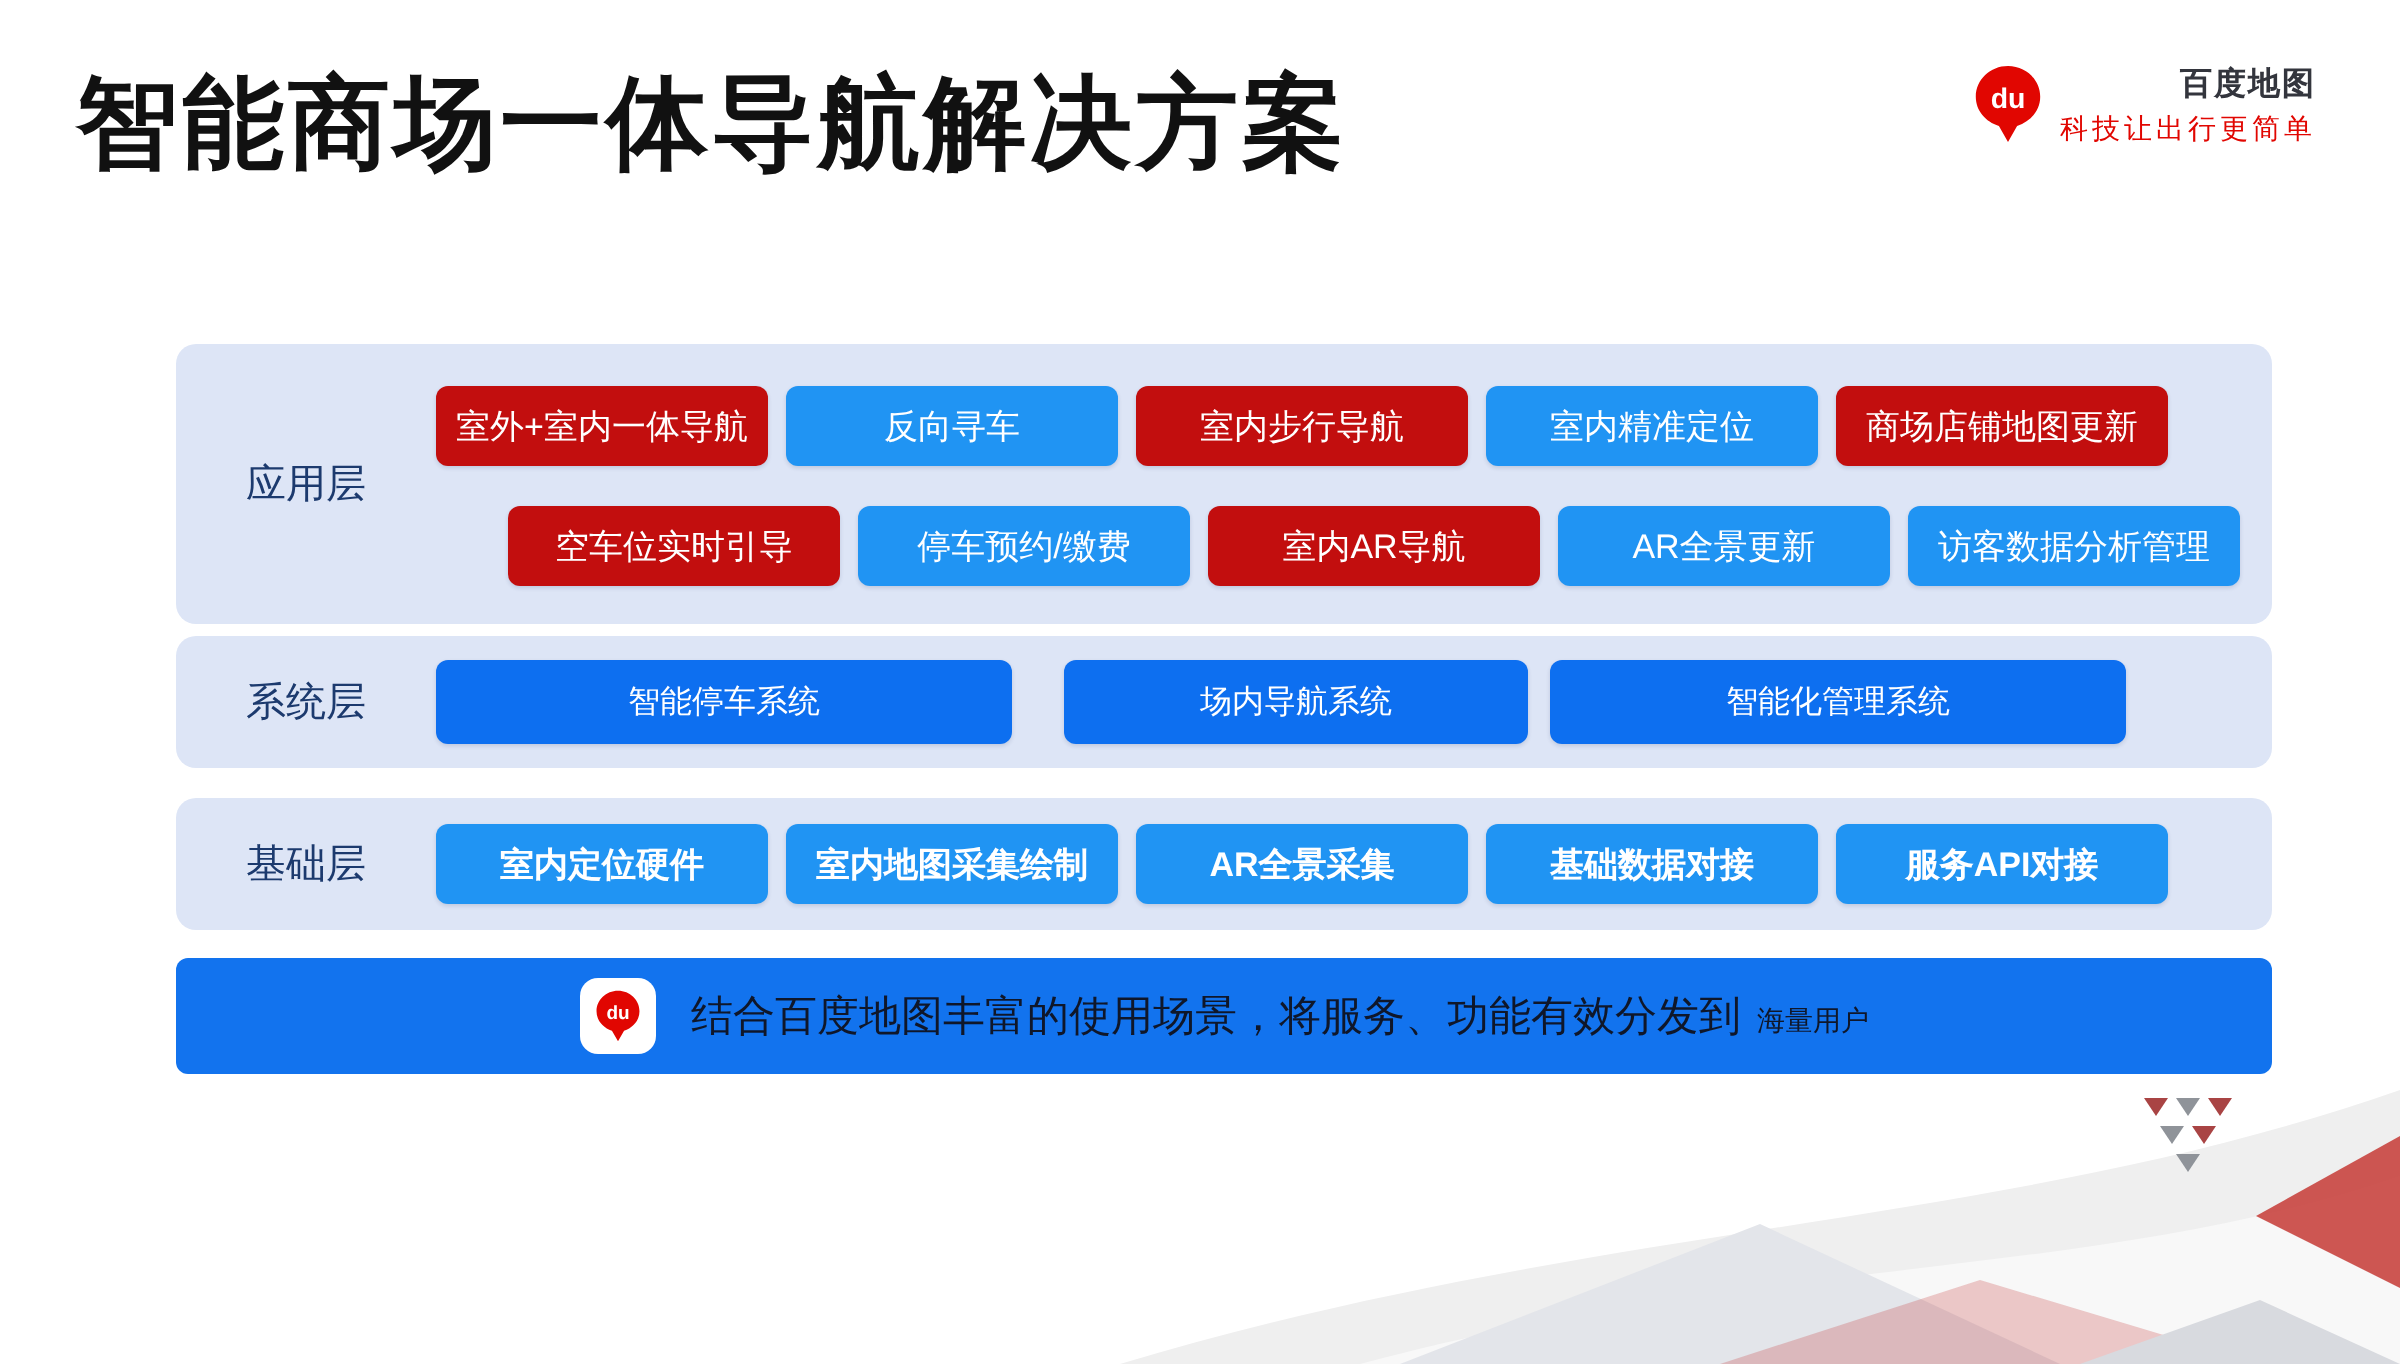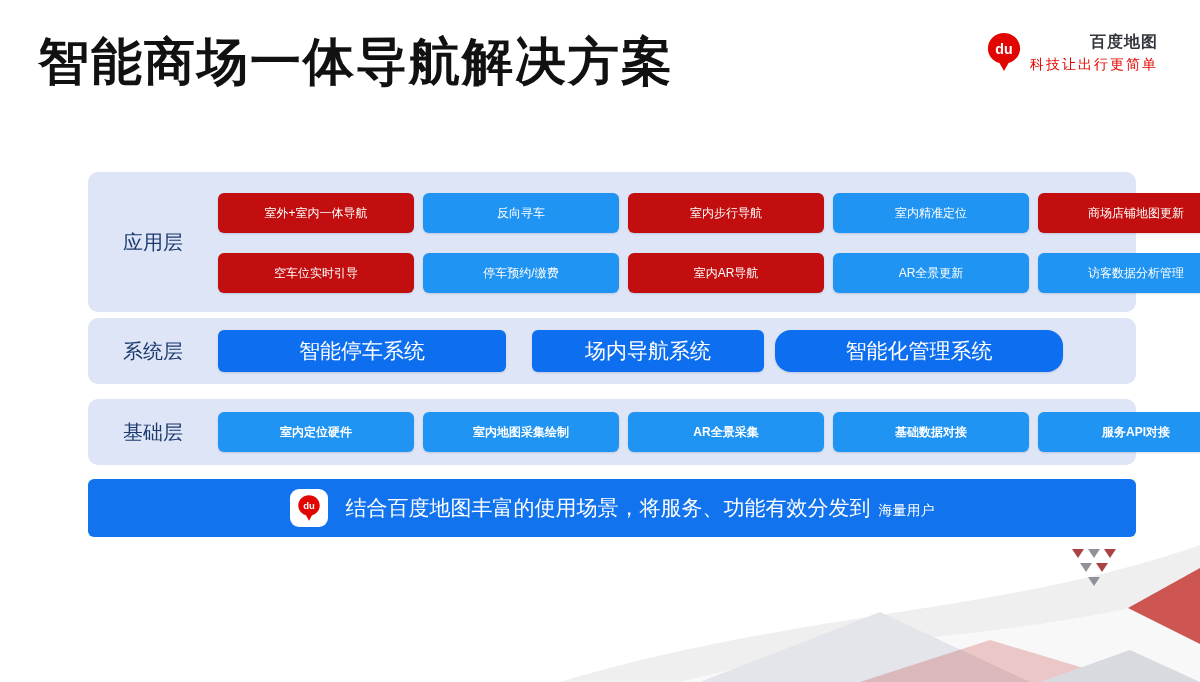--- a/index.html
+++ b/index.html
@@ -35,46 +35,46 @@
   }
   .band-app{top:172px;height:140px;}
   .band-sys{top:318px;height:66px;}
   .band-base{top:399px;height:66px;}
   .band-label{
     position:absolute;left:0;top:50%;transform:translateY(-50%);
     width:130px;text-align:center;font-size:20px;color:var(--label);
   }
   .row{position:absolute;left:130px;display:flex;gap:9px;}
   .band-app .row-1{top:21px;}
-  .band-app .row-2{top:81px;}
+  .band-app .row-2{top:81px;margin-left:36px;}
   .band-sys .row{top:12px;gap:0;}
   .band-base .row{top:13px;font-weight:bold;}
   .btn{
-    height:40px;width:196px;border-radius:6px;
+    height:40px;width:166px;border-radius:6px;
     display:flex;align-items:center;justify-content:center;
-    color:#fff;font-size:12px;white-space:nowrap;
+    color:#fff;font-size:17px;white-space:nowrap;
     box-shadow:0 1px 2px rgba(20,40,90,.15);
   }
   .btn.red{background:var(--red);}
   .btn.blue{background:var(--blue);}
-  .btn.deep{background:var(--deepblue);font-size:21px;height:42px;}
+  .btn.deep{background:var(--deepblue);font-size:16px;height:42px;}
   .btn.sys-1{width:288px;}
   .btn.sys-2{width:232px;margin-left:26px;}
-  .btn.sys-3{width:288px;margin-left:11px;border-radius:16px;}
+  .btn.sys-3{width:288px;margin-left:11px;}
   
   .banner{
     position:absolute;left:88px;top:479px;width:1048px;height:58px;z-index:1;
     background:var(--banner);border-radius:6px;
     display:flex;align-items:center;justify-content:center;gap:18px;
   }
   .banner-logo{
     width:38px;height:38px;background:#fff;border-radius:9px;
     display:flex;align-items:center;justify-content:center;flex:0 0 auto;
   }
-  .banner-text{color:#ffffff;font-size:21px;display:flex;align-items:baseline;}
+  .banner-text{color:#0f172a;font-size:21px;display:flex;align-items:baseline;}
   .banner-text b{font-size:14px;font-weight:normal;margin-left:8px;}
 </style>
 </head>
 <body>
 
 <svg class="decor" width="1200" height="682" viewBox="0 0 1200 682" aria-hidden="true">
   <path d="M560 682 C 800 610 1000 615 1200 545 L1200 682 Z" fill="#efefef"></path>
   <path d="M680 682 C 880 628 1050 640 1200 588 L1200 682 Z" fill="#f8f8f8"></path>
   <polygon points="700,682 880,612 1030,682" fill="#e3e5ea"></polygon>
   <polygon points="860,682 990,640 1130,682" fill="#c23333" opacity="0.25"></polygon>

